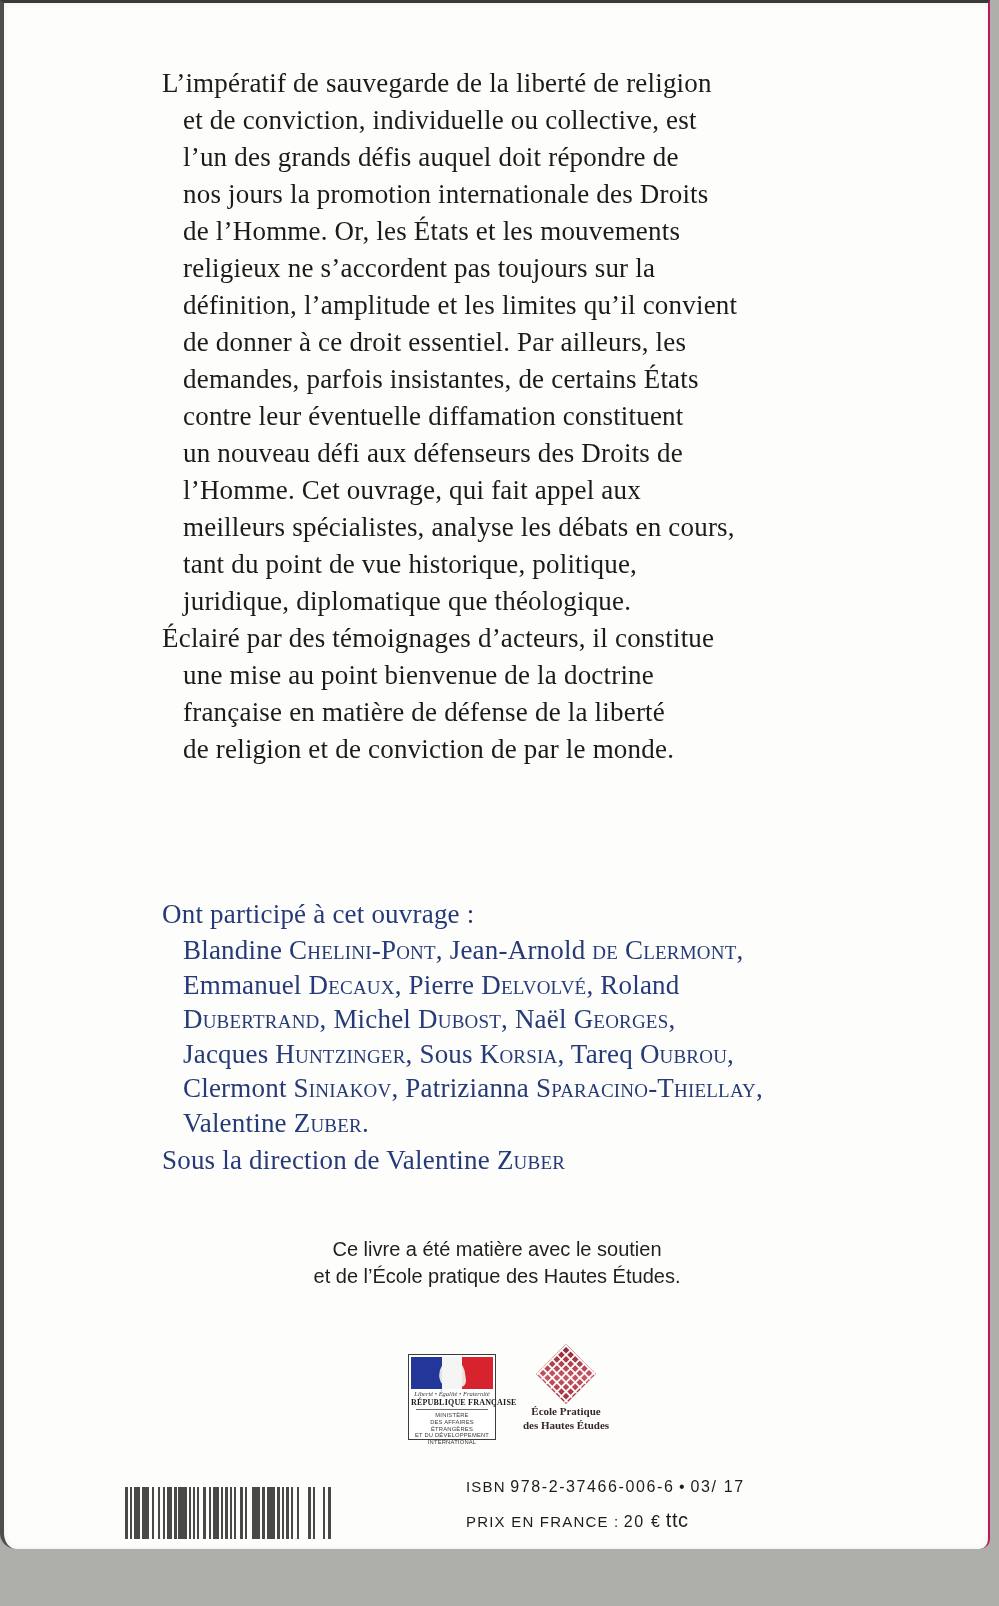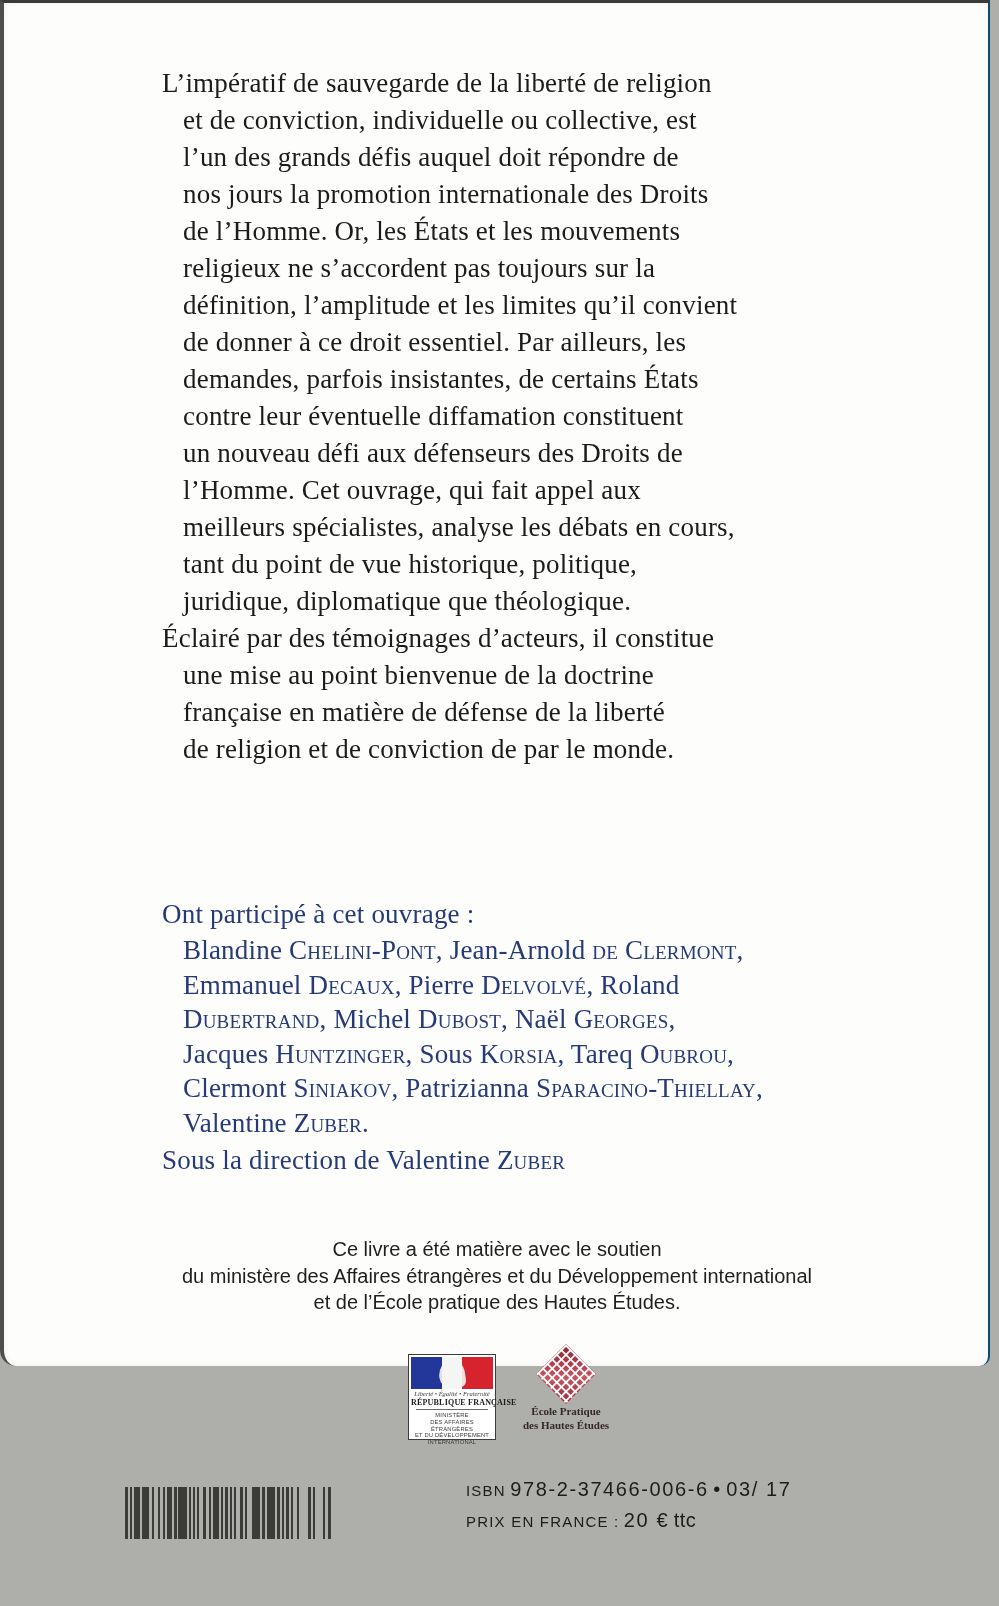--- a/index.html
+++ b/index.html
@@ -3,25 +3,25 @@
 <meta charset="utf-8">
 <style>
   html,body { margin:0; padding:0; }
   body {
     width:999px; height:1606px; position:relative;
     background:#aeaeaa;
     font-family:"Liberation Serif", serif;
     overflow:hidden;
   }
   .cover {
-    position:absolute; left:0; top:0; width:990px; height:1366px;
+    position:absolute; left:0; top:0; width:990px; height:1549px;
     background:#fdfdfb;
     border-top:3px solid #3a3a38;
     border-left:4px solid #4e4e4c;
-    border-right:2px solid #0c4a6e;
+    border-right:2px solid #be185d;
     border-radius:0 0 10px 16px;
     box-sizing:border-box;
     box-shadow:inset 0 0 6px rgba(0,0,0,.06);
   }
   
   .synopsis {
     position:absolute; left:158px; top:62px;
     color:#1b1b1b; letter-spacing:.2px;
   }
   .synopsis .line {
@@ -80,21 +80,21 @@
   }
   .logo-ephe .name .line { font-size:11px; line-height:13.5px; font-weight:bold; color:#35272b; }
   
   .barcode { position:absolute; left:121px; top:1484px; }
   .isbn-block {
     position:absolute; left:462px; top:1475px;
     font-family:"Liberation Sans", sans-serif; color:#1c1c1c; white-space:nowrap;
   }
   .isbn-block .row { height:31px; }
   .isbn-block .small-label { font-size:15px; letter-spacing:1.2px; }
-  .isbn-block .num { font-size:20px; letter-spacing:1.6px; }
+  .isbn-block .num { font-size:16px; letter-spacing:1.6px; }
   .isbn-block .ttc { font-size:20px; letter-spacing:.5px; }
 </style>
 </head>
 <body>
 
 <div class="cover">
 
   <div class="synopsis">
     <div class="para">
         <div class="line">L’impératif de sauvegarde de la liberté de religion</div>
@@ -127,21 +127,20 @@
     <div class="name-line"><span>Emmanuel </span><span class="sc">Decaux</span><span>, Pierre </span><span class="sc">Delvolvé</span><span>, Roland</span></div>
     <div class="name-line"><span class="sc">Dubertrand</span><span>, Michel </span><span class="sc">Dubost</span><span>, Naël </span><span class="sc">Georges</span><span>,</span></div>
     <div class="name-line"><span>Jacques </span><span class="sc">Huntzinger</span><span>, Sous </span><span class="sc">Korsia</span><span>, Tareq </span><span class="sc">Oubrou</span><span>,</span></div>
     <div class="name-line"><span>Clermont </span><span class="sc">Siniakov</span><span>, Patrizianna </span><span class="sc">Sparacino-Thiellay</span><span>,</span></div>
     <div class="name-line"><span>Valentine </span><span class="sc">Zuber</span><span>.</span></div>
     <div class="direction"><span>Sous la direction de Valentine </span><span class="sc">Zuber</span></div>
   </div>
 
   <div class="support">
       <div class="line">Ce livre a été matière avec le soutien</div>
-      <div class="line">du ministère des Affaires étrangères et du Développement international</div>
       <div class="line">et de l’École pratique des Hautes Études.</div>
     </div>
 
   <div class="logo-rf">
     <div class="flag">
       <div class="b"></div>
       <div class="w"></div>
       <div class="r"></div>
       <div class="profile"></div>
     </div>

